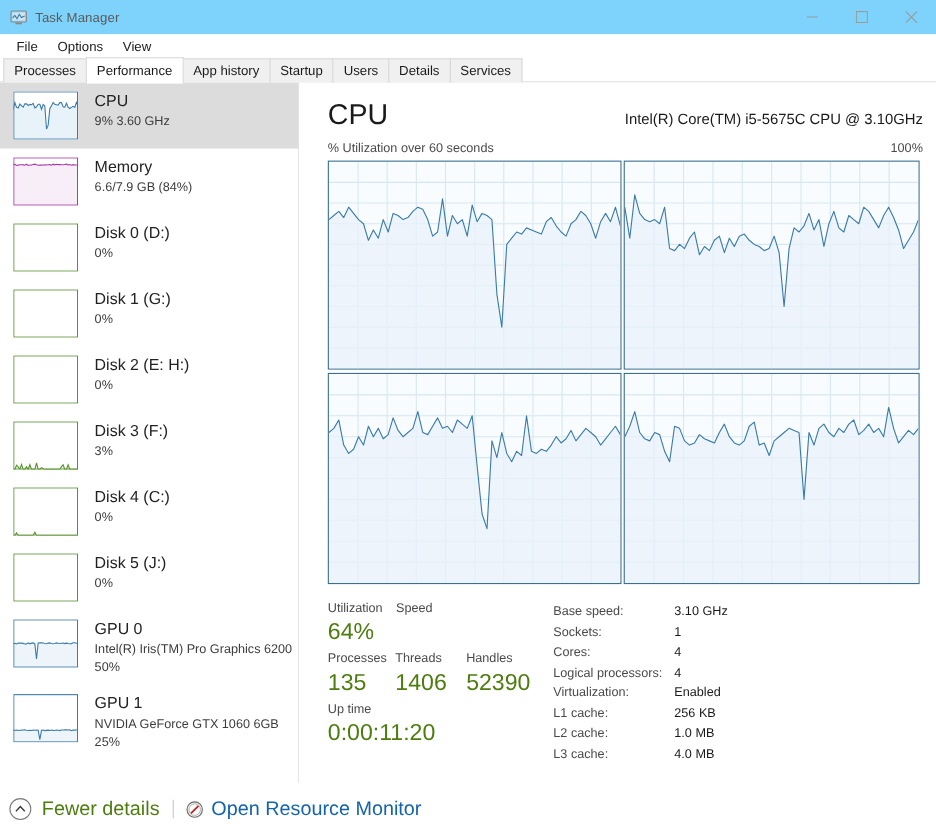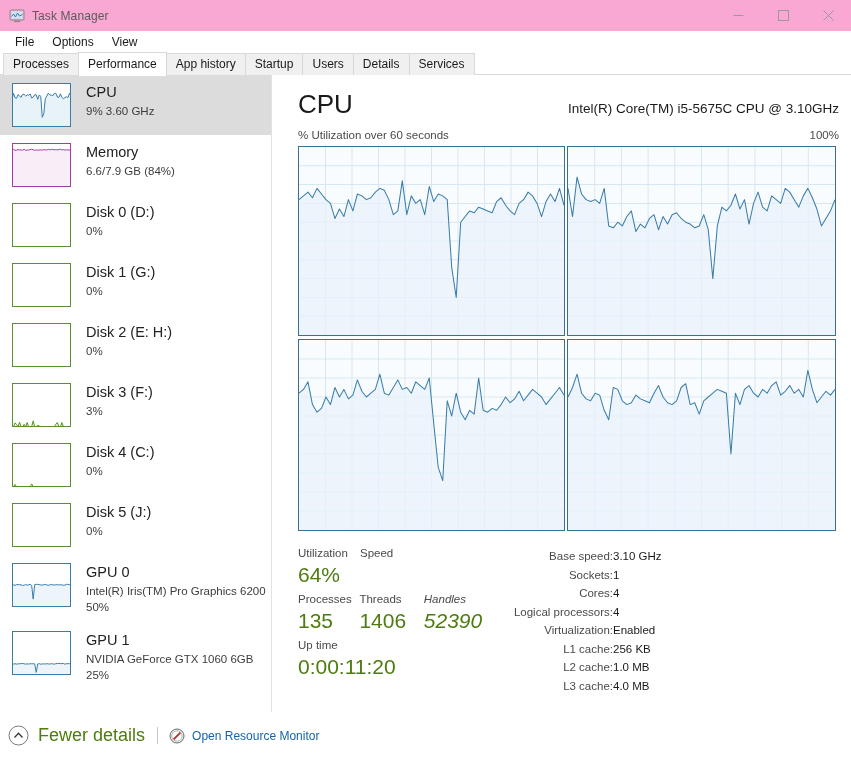--- a/index.html
+++ b/index.html
@@ -9,21 +9,21 @@
     font-family: "Liberation Sans", sans-serif;
     overflow: hidden;
   }
   * { box-sizing: border-box; }
 
   .window { position: relative; width: 851px; height: 759px; background: #fff; }
 
   
   .titlebar {
     height: 31px; display: flex; align-items: center;
-    background: #f9a8d4; position: relative;
+    background: #7dd3fc; position: relative;
   }
   .tm-icon {
     width: 16px; height: 16px; margin-left: 9px; margin-right: 7px;
     position: relative; flex: none;
   }
   .title-text {
     font-size: 12px; color: #5a5a5a; letter-spacing: .1px;
   }
   .wincontrols { position: absolute; right: 0; top: 0; display: flex; height: 31px; }
   .wc { width: 45px; height: 31px; display: flex; align-items: center; justify-content: center; }
@@ -102,40 +102,40 @@
   .stats { display: flex; margin-top: 14px; }
   .stats-left { width: 205px; flex: none; }
   .stat-row { display: flex; margin-bottom: 2px; }
   .stat-cell { min-width: 0; }
   .stat-lbl { font-size: 11.5px; color: #4a4a4a; line-height: 16px; }
   .stat-val { font-size: 21px; color: #4d7c0f; line-height: 28px; font-weight: 400; }
   .sc-util { width: 62px; }
   .sc-speed { width: 120px; }
   .sc-proc { width: 62px; }
   .sc-thr { width: 65px; }
-  .sc-hand { width: 80px; font-style: italic; }
+  .sc-hand { width: 80px; }
   .sc-up { width: 200px; }
 
   .stats-right { margin-left: 0px; padding-top: 2px; }
-  .info-line { display: flex; line-height: 18.5px; text-align: right; }
+  .info-line { display: flex; line-height: 18.5px; }
   .info-lbl { width: 110px; flex: none; font-size: 11.5px; color: #4a4a4a; }
   .info-val { font-size: 11.5px; color: #1a1a1a; }
 
   
   .footer {
     position: absolute; left: 0; bottom: 0; width: 851px; height: 47px;
     display: flex; align-items: center; padding-left: 8px; background: #fff;
   }
   .fewer { display: flex; align-items: center; margin-right: 10px; }
   .chev-circle { width: 21px; height: 21px; flex: none; margin-right: 9px; }
   .fewer-lbl { font-size: 18px; color: #4d7c0f; }
   .fsep { width: 1px; height: 17px; background: #c8c8c8; margin: 0 11px 0 2px; }
   .resmon { display: flex; align-items: center; }
   .resmon-icon { width: 16px; height: 16px; margin-right: 7px; flex: none; }
-  .resmon-lbl { font-size: 12px; color: #1464ab; }
+  .resmon-lbl { font-size: 18px; color: #1464ab; }
 </style>
 </head>
 <body>
 
 <div class="window">
 
   <div class="titlebar">
     <span class="tm-icon">
       <svg viewBox="0 0 16 16" width="16" height="16">
         <rect x="1" y="2" width="14" height="10" rx="1" fill="none" stroke="#8a8a8a" stroke-width="1"></rect>

